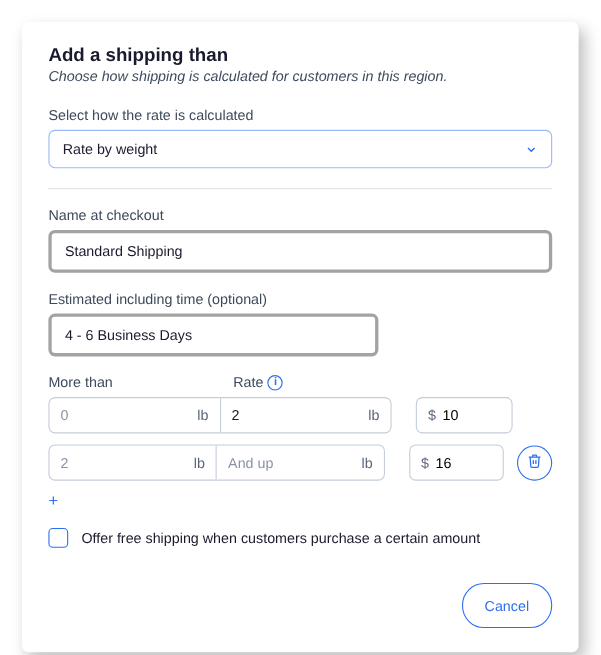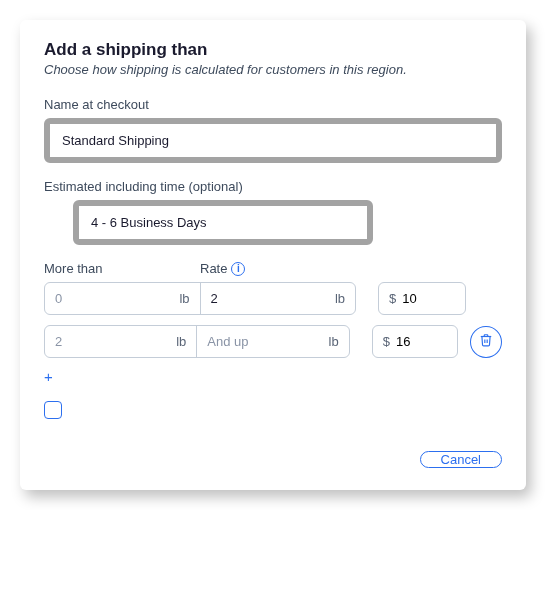--- a/index.html
+++ b/index.html
@@ -54,40 +54,40 @@
     cursor: pointer;
   }
   .chev { color: #2c6fef; display:flex; }
   hr.divider {
     border: none;
     border-top: 1px solid #e0e3e8;
     margin: 0 0 16px 0;
   }
   .text-input {
     width: 100%;
-    border: 6px solid #a3a3a3;
+    border: 3px solid #a3a3a3;
     border-radius: 6px;
     padding: 9px 12px;
     font-size: 13px;
     color: #1a1a2e;
     background: #fff;
     outline: none;
   }
   .text-input::placeholder { color: #8a94a6; }
   .field-block { margin-bottom: 16px; }
-  .field-block.narrow .text-input { width: 300px; margin-left: 29px; }
+  .field-block.narrow .text-input { width: 300px; }
   .section-head {
     font-size: 13px;
     font-weight: 700;
     color: #1a1a2e;
     margin: 4px 0 12px 0;
   }
   .range-header {
     display: flex;
-    gap: 0;
+    gap: 12px;
     margin-bottom: 6px;
   }
   .range-header .col-a { width: 156px; font-size: 13px; color: #3d4a5c; }
   .range-header .col-b { width: 156px; font-size: 13px; color: #3d4a5c; }
   .range-header .col-c { font-size: 13px; color: #3d4a5c; display:flex; align-items:center; gap:4px;}
   .info-icon {
     display: inline-flex;
     width: 14px; height: 14px;
     border: 1px solid #2c6fef;
     border-radius: 50%;
@@ -180,21 +180,21 @@
     background: #fff;
     cursor: pointer;
   }
   .actions {
     display: flex;
     justify-content: flex-end;
     gap: 10px;
   }
   .btn {
     border-radius: 20px;
-    padding: 0 20px;
+    padding: 12px 20px;
     font-size: 13px;
     font-weight: 500;
     cursor: pointer;
   }
   .btn-secondary {
     border: 1px solid #2c6fef;
     color: #2c6fef;
     background: #fff;
   }
   .btn-primary {
@@ -204,20 +204,34 @@
   }
 </style>
 </head>
 <body>
 
 <div class="modal">
 
   <h2 class="title">Add a shipping than</h2>
   <p class="subtitle">Choose how shipping is calculated for customers in this region.</p>
 
+  <div class="field-block">
+    <span class="label">Select how the rate is calculated</span>
+    <div class="select-wrap">
+      <div class="select">
+        <span>Rate by weight</span>
+        <span class="chev">
+          <svg width="12" height="12" viewBox="0 0 24 24" fill="none" stroke="currentColor" stroke-width="2.5">
+              <polyline points="6 9 12 15 18 9"></polyline>
+            </svg>
+        </span>
+      </div>
+    </div>
+    <hr class="divider">
+  </div>
 
   <div class="field-block">
     <span class="label">Name at checkout</span>
     <input class="text-input" type="text" value="Standard Shipping" style="">
   </div>
 
   <div class="field-block narrow">
     <span class="label">Estimated including time (optional)</span>
     <input class="text-input" type="text" value="4 - 6 Business Days" style="">
   </div>
@@ -275,19 +289,20 @@
       </span>
     </button>
   </div>
 
   <div class="add-link">
     <span class="plus">+</span>
   </div>
 
   <div class="check-row">
     <div class="checkbox"></div>
+    <span>Offer free shipping when customers purchase a certain amount</span>
   </div>
 
   <div class="actions">
     <button class="btn btn-secondary">Cancel</button>
   </div>
 
 </div>
 
 </body></html>

